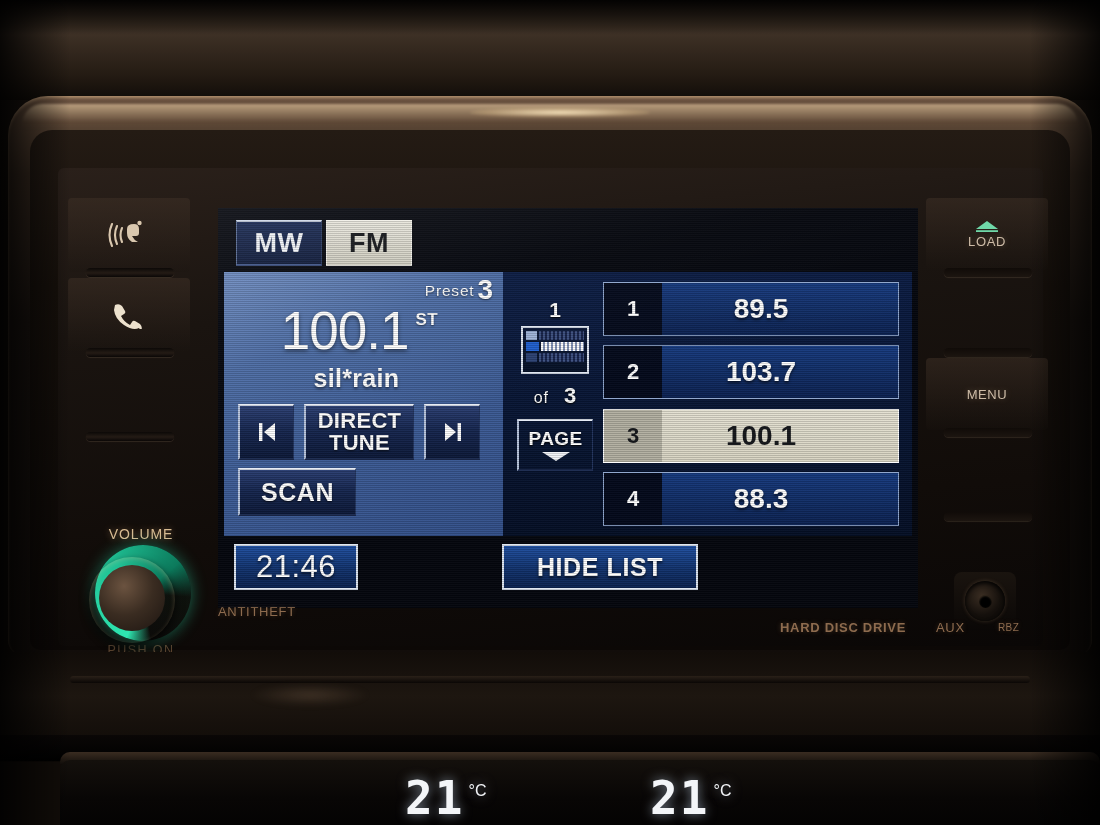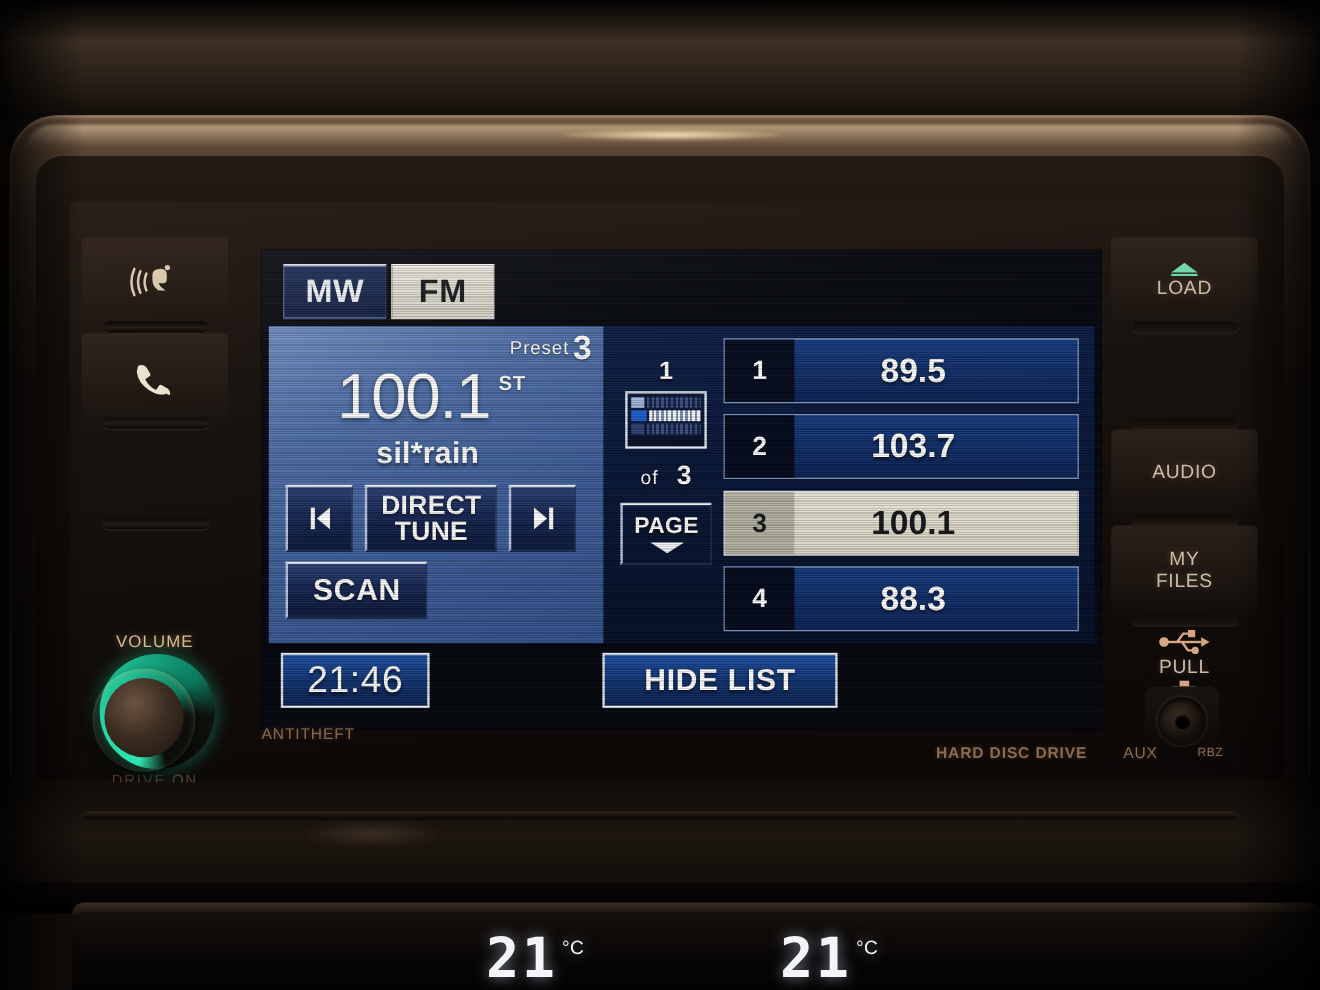--- a/index.html
+++ b/index.html
@@ -79,21 +79,21 @@
   }
   .side-col.left  { left: 10px; }
   .side-col.right { left: 868px; }
 
   .hard-btn {
     position: absolute;
     left: 0; width: 122px;
     display: flex; flex-direction: column;
     align-items: center; justify-content: center;
     color: #cdbba6;
-    font-size: 16px;
+    font-size: 13px;
     letter-spacing: .6px;
     text-shadow: 0 0 6px rgba(255,225,185,.25);
     background: linear-gradient(180deg, rgba(62,48,38,.55), rgba(26,20,15,.2));
     border-radius: 4px;
   }
   .btn-sep {
     position: absolute;
     left: 18px; width: 88px; height: 9px;
     border-radius: 5px;
     background: linear-gradient(180deg, #0c0907 0%, #241b15 55%, #0a0706 100%);
@@ -106,21 +106,21 @@
   .ico { display: block; }
   .ico-voice  { width: 42px; height: 30px; }
   .ico-phone  { width: 40px; height: 28px; }
   .ico-eject  { width: 26px; height: 12px; margin-bottom: 2px; }
   .ico-usb    { width: 44px; height: 22px; margin-bottom: 2px; }
   .ico-pull   { width: 26px; height: 12px; margin-top: 1px; }
 
   
   .volume-zone {
     position: absolute;
-    left: 0; top: 328px; width: 122px; height: 150px;
+    left: 12px; top: 328px; width: 122px; height: 150px;
     display: flex; flex-direction: column; align-items: center;
   }
   .volume-label {
     color: #d8bb92; font-size: 14px; letter-spacing: .9px;
     text-shadow: 0 0 7px rgba(255,200,140,.45);
     margin-bottom: 1px;
   }
   .knob-wrap {
     position: relative; width: 108px; height: 104px;
   }
@@ -502,66 +502,44 @@
 
 
       <div class="volume-zone">
         <div class="volume-label">VOLUME</div>
         <div class="knob-wrap">
           <div class="knob-ring"></div>
           <div class="knob-body">
             <div class="knob-top"></div>
           </div>
         </div>
-        <div class="push-on">DRIVE ON</div>
+        <div class="push-on">PUSH ON</div>
       </div>
     </div>
 
     <div class="side-col right">
 
       <div class="hard-btn" style="top:0; height:72px;">
         <svg class="ico ico-eject" viewBox="0 0 26 12">
           <path d="M13 1 L24 9 L2 9 Z" fill="#6fd7a8"></path>
           <rect x="2" y="10.2" width="22" height="1.8" fill="#6fd7a8"></rect>
         </svg>
         <span>LOAD</span>
       </div>
       <div class="btn-sep" style="top:70px; background:linear-gradient(180deg,#100b08,#1c1510);"></div>
 
       <div class="btn-sep" style="top:150px; background:linear-gradient(180deg,#100b08,#1c1510);"></div>
 
       <div class="hard-btn" style="top:160px; height:72px;">
-        <span>AUDIO</span>
+        <span>MENU</span>
       </div>
       <div class="btn-sep" style="top:230px; background:linear-gradient(180deg,#100b08,#1c1510);"></div>
 
-      <div class="hard-btn" style="top:240px; height:76px;">
-        <div class="label-2line">
-          <div>MY</div>
-          <div>FILES</div>
-        </div>
-      </div>
       <div class="btn-sep" style="top:314px; background:linear-gradient(180deg,#100b08,#1c1510);"></div>
 
-      <div class="hard-btn" style="top:322px; height:62px; background:none;">
-        <svg class="ico ico-usb" viewBox="0 0 44 22">
-          <circle cx="5" cy="11" r="4" fill="#d8a682"></circle>
-          <rect x="8" y="10" width="28" height="2" fill="#d8a682"></rect>
-          <path d="M36 7 L43 11 L36 15 Z" fill="#d8a682"></path>
-          <path d="M16 11 L21 4 L27 4" stroke="#d8a682" stroke-width="2" fill="none"></path>
-          <rect x="25" y="1" width="6" height="6" fill="#d8a682"></rect>
-          <path d="M20 11 L25 18 L30 18" stroke="#d8a682" stroke-width="2" fill="none"></path>
-          <circle cx="31" cy="18" r="3" fill="#d8a682"></circle>
-        </svg>
-        <span>PULL</span>
-        <svg class="ico ico-pull" viewBox="0 0 26 12">
-          <rect x="9" y="0" width="8" height="5" fill="#d8a682"></rect>
-          <path d="M3 5 L23 5 L13 12 Z" fill="#d8a682"></path>
-        </svg>
-      </div>
 
       <div class="aux-jack">
         <div class="aux-hole">
           <div class="aux-pin"></div>
         </div>
       </div>
     </div>
 
     <div class="screen">
       <div class="screen-inner"></div>

